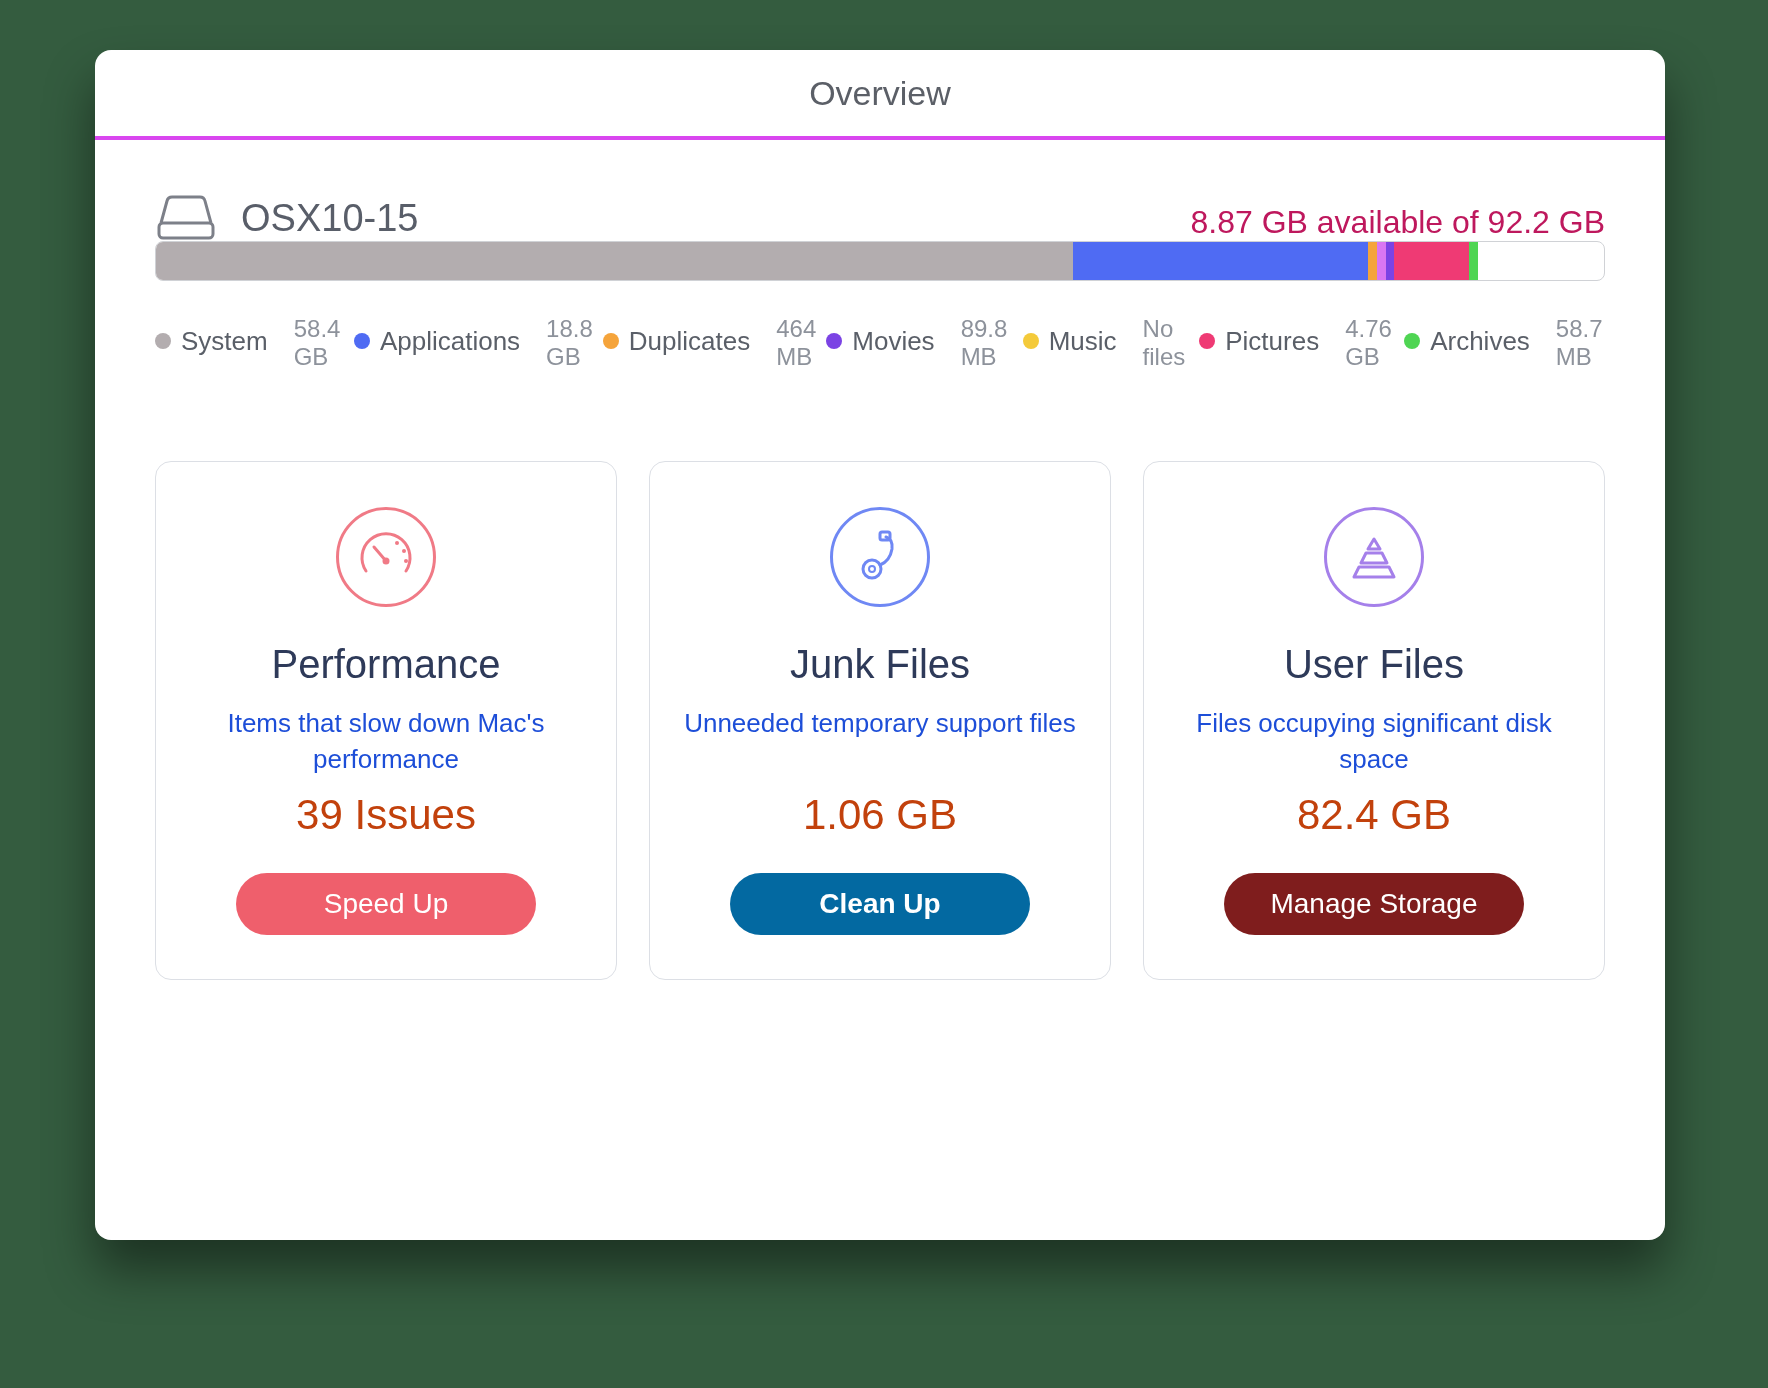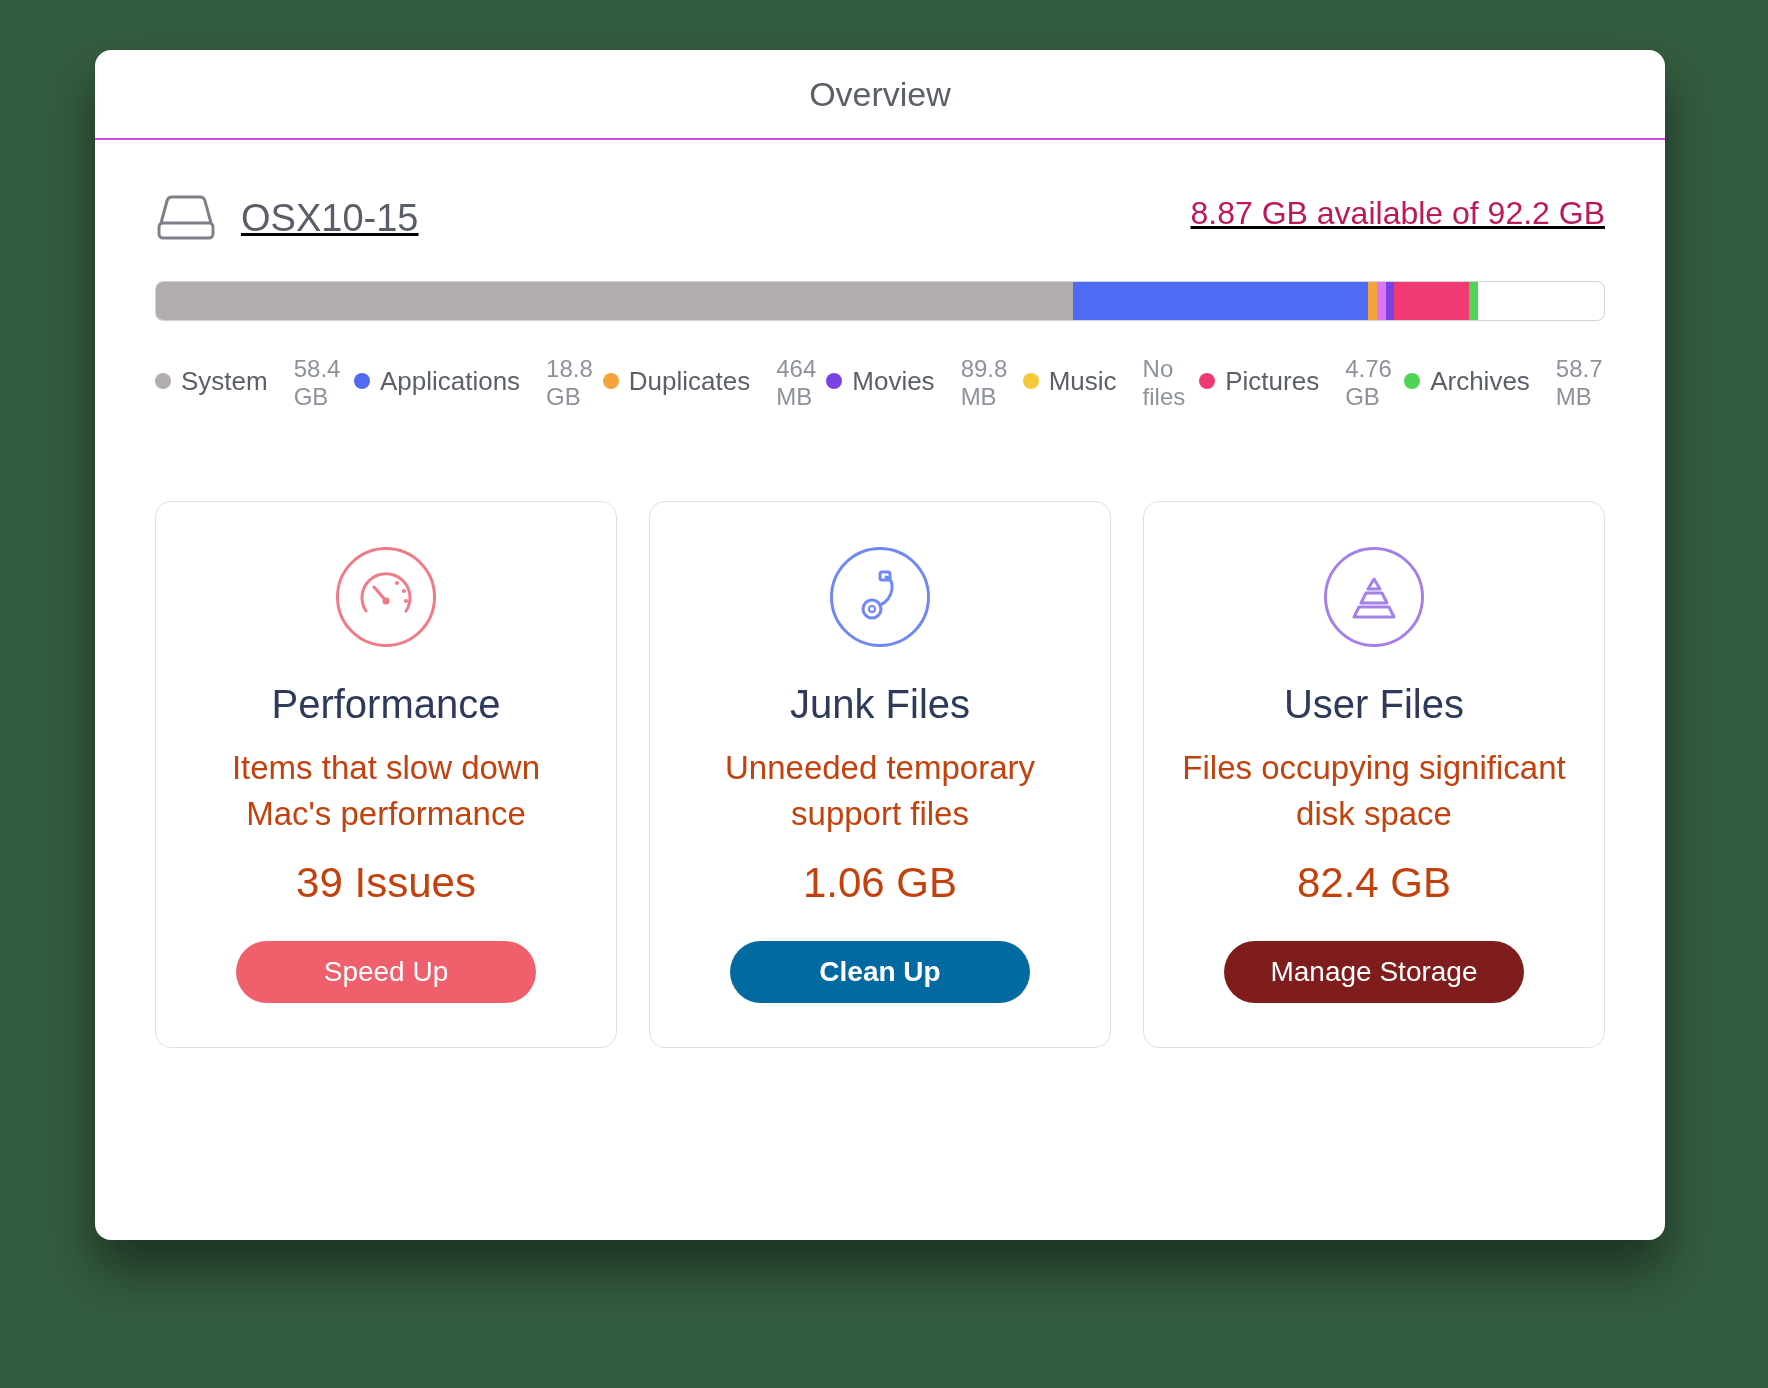--- a/index.html
+++ b/index.html
@@ -16,37 +16,35 @@
     top: 50px;
     width: 1570px;
     height: 1190px;
     background: #ffffff;
     border-radius: 16px;
     box-shadow: 0 30px 50px rgba(0,0,0,0.45);
     overflow: hidden;
   }
   .titlebar {
     height: 90px;
-    border-bottom: 2px solid #d946ef;
+    border-bottom: 4px solid #d946ef;
     display: flex;
     align-items: center;
     justify-content: center;
     font-size: 34px;
     color: #5b5f67;
     font-weight: 500;
   }
   .content {
     padding: 55px 60px 0 60px;
   }
   .disk-row {
     display: flex;
-    align-items: flex-start;
+    align-items: flex-end;
     justify-content: space-between;
-    margin-bottom: 40px;
-    text-decoration: underline;
   }
   .disk-left {
     display: flex;
     align-items: center;
     gap: 24px;
   }
   .disk-icon svg { display: block; }
   .disk-name {
     font-size: 38px;
     color: #595e69;
@@ -120,24 +118,24 @@
     justify-content: center;
     margin-bottom: 30px;
   }
   .card-title {
     font-size: 40px;
     font-weight: 500;
     color: #2e3a59;
     margin-bottom: 18px;
   }
   .card-desc {
-    font-size: 33px;
-    color: #c2410c;
+    font-size: 26px;
+    color: #1d4ed8;
     line-height: 1.4;
-    margin-bottom: 22px;
+    margin-bottom: 10px;
     min-height: 76px;
   }
   .card-metric {
     font-size: 42px;
     color: #c2410c;
     font-weight: 400;
     margin-bottom: 34px;
   }
   .card-btn {
     border: none;

